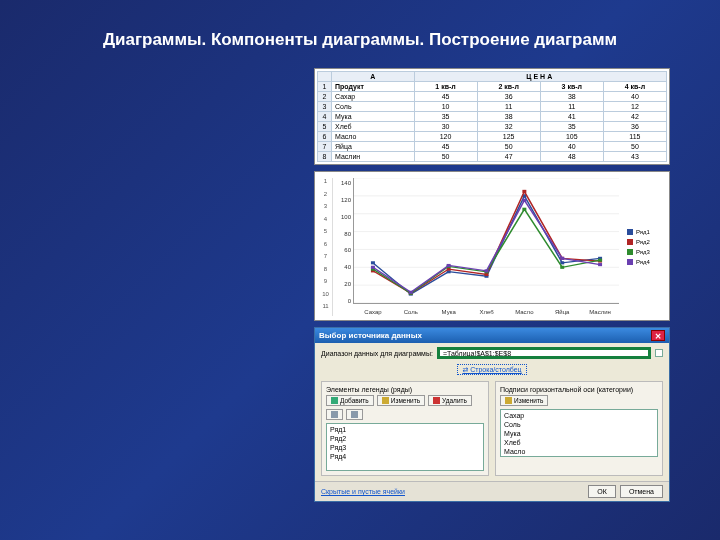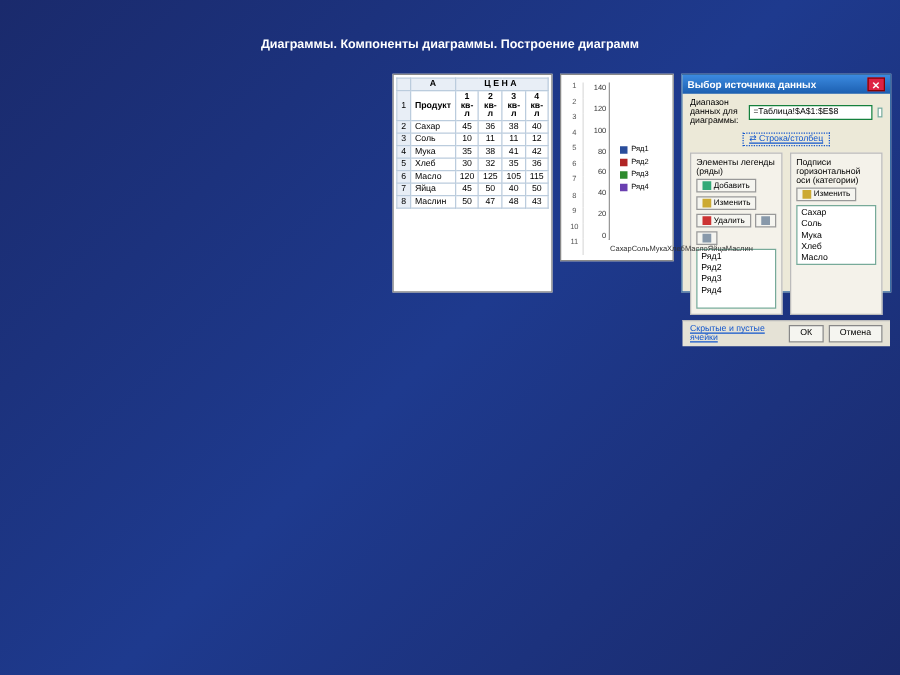--- a/index.html
+++ b/index.html
@@ -5,30 +5,30 @@
   * { box-sizing: border-box; margin: 0; padding: 0; }
   html, body { width: 720px; height: 540px; }
   body {
     background: linear-gradient(135deg, #1a2a6c 0%, #1e3a8e 50%, #1a2a6c 100%);
     font-family: Arial, sans-serif;
     color: #fff;
     overflow: hidden;
   }
   .slide { padding: 30px 50px 20px 50px; }
   .title {
-    font-size: 10px;
+    font-size: 17px;
     font-weight: bold;
     color: #fff;
     text-align: center;
     margin-bottom: 18px;
   }
   .content { display: flex; gap: 14px; }
   .left-col { flex: 0 0 250px; font-size: 11.5px; line-height: 1.35; }
   .left-col p { margin-bottom: 10px; text-align: justify; }
-  .right-col { flex: 1; display: flex; flex-direction: row; gap: 6px; }
+  .right-col { flex: 1; display: flex; flex-direction: column; gap: 6px; }
   .panel {
     background: #fff;
     color: #000;
     font-size: 7px;
     border: 1px solid #888;
   }
   
   .sheet { padding: 2px; }
   .sheet table { border-collapse: collapse; width: 100%; font-size: 7px; }
   .sheet th, .sheet td { border: 1px solid #bcd; padding: 1px 3px; text-align: center; }
@@ -77,21 +77,21 @@
   }
   .dlg-title {
     background: linear-gradient(#3b8ae0,#1c5fb0);
     color: #fff; font-weight: bold;
     padding: 2px 4px; display: flex; justify-content: space-between; align-items:center;
     font-size: 8px;
   }
   .dlg-close { background:#d24; color:#fff; width:14px; height:11px; text-align:center; line-height:11px; font-size:8px; border:1px solid #800;}
   .dlg-body { padding: 4px 6px; display:flex; flex-direction:column; gap:4px; flex:1; }
   .dlg-row { display:flex; align-items:center; gap:4px; }
-  .dlg-input { flex:1; background:#fff; border:1px solid #15803d; padding:1px 3px; font-size:7px; height:12px; }
+  .dlg-input { flex:1; background:#fff; border:3px solid #15803d; padding:1px 3px; font-size:7px; height:12px; }
   .dlg-group {
     border:1px solid #bbb; padding:4px; background:#f4f2ea;
   }
   .dlg-cols { display:flex; gap:6px; }
   .dlg-cols > div { flex:1; }
   .dlg-label { font-size:7px; margin-bottom:2px; }
   .dlg-btns { display:flex; gap:3px; margin-bottom:3px; flex-wrap:wrap;}
   .mini-btn {
     background:#f5f5f0; border:1px solid #999; padding:1px 4px; font-size:6.5px;
     display:inline-flex; align-items:center; gap:2px;

